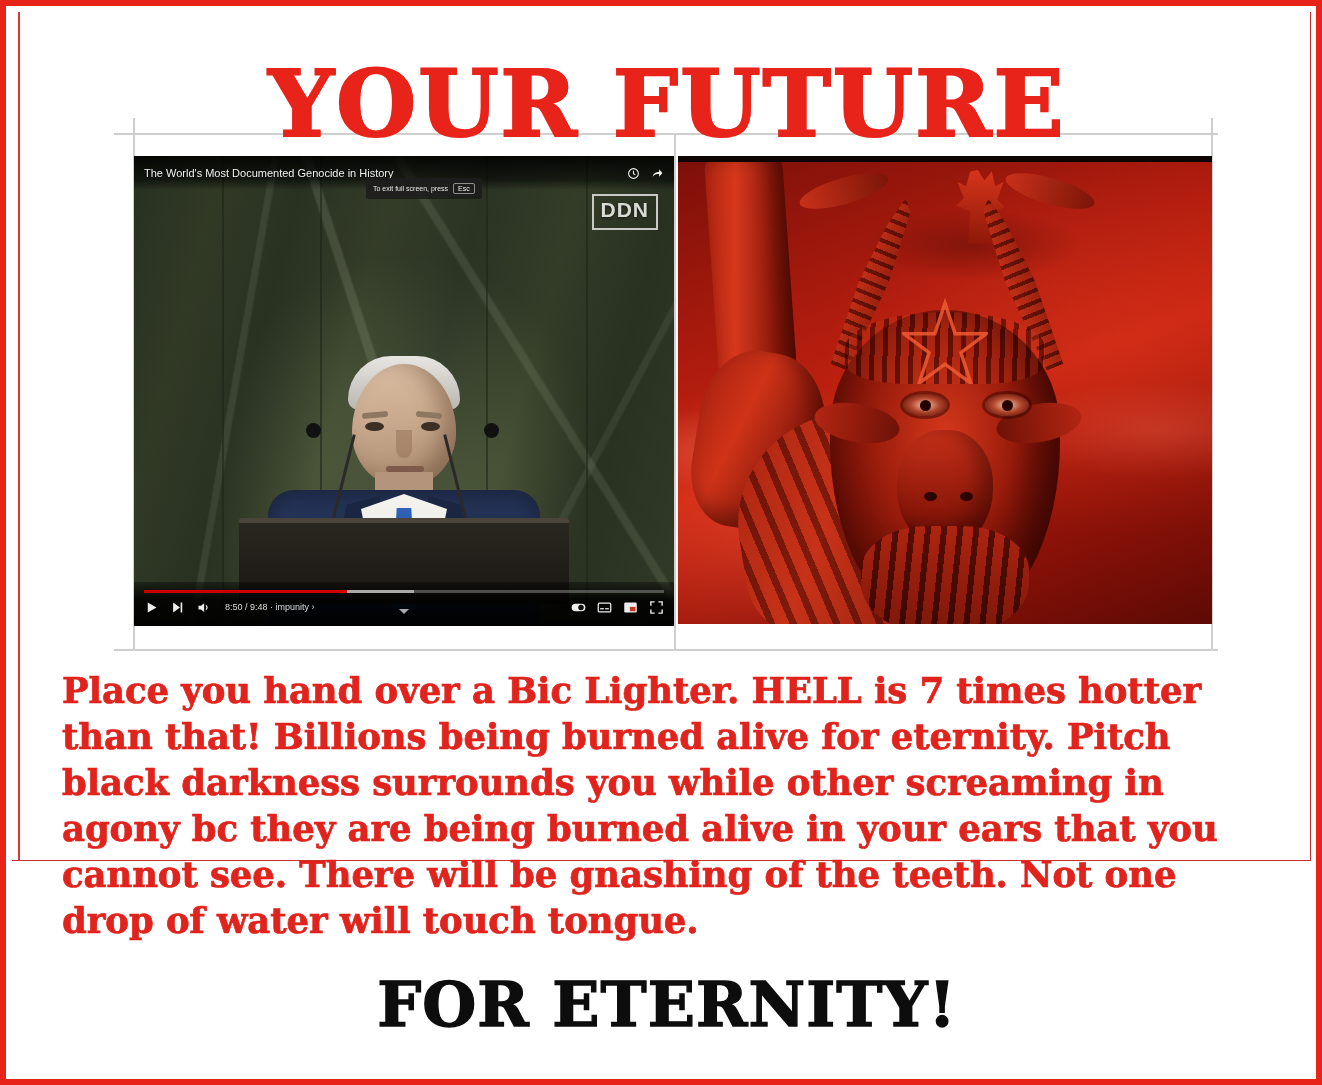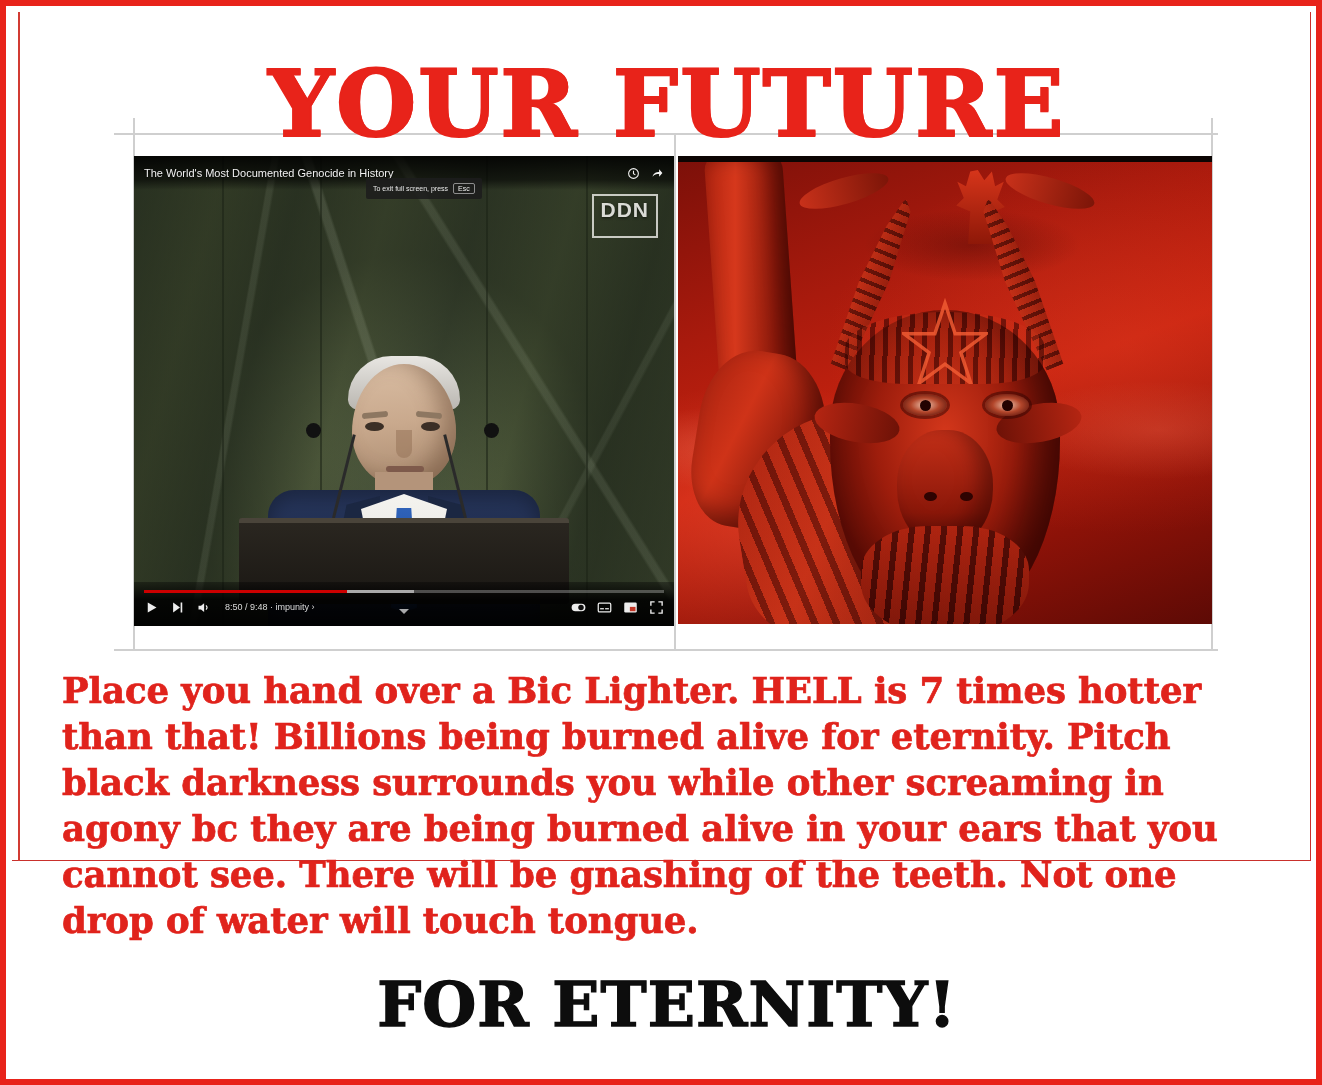--- a/index.html
+++ b/index.html
@@ -240,21 +240,21 @@
   }
 
   .ddn-badge {
     position: absolute; right: 16px; top: 38px;
     border: 2px solid rgba(235,235,230,.82);
     color: rgba(240,240,235,.9);
     font-family: "Liberation Sans", sans-serif;
     font-weight: 700;
     font-size: 21px;
     letter-spacing: 1px;
-    padding: 2px 7px 14px;
+    padding: 2px 7px 6px;
     text-shadow: 0 1px 3px rgba(0,0,0,.6);
   }
 
   .player-bottom {
     position: absolute; left: 0; bottom: 0;
     width: 540px; height: 44px;
     background: linear-gradient(0deg, rgba(0,0,0,.96) 0%, rgba(0,0,0,.88) 60%, rgba(0,0,0,.35) 100%);
   }
   .progress-track {
     position: absolute; left: 10px; right: 10px; top: 8px;

